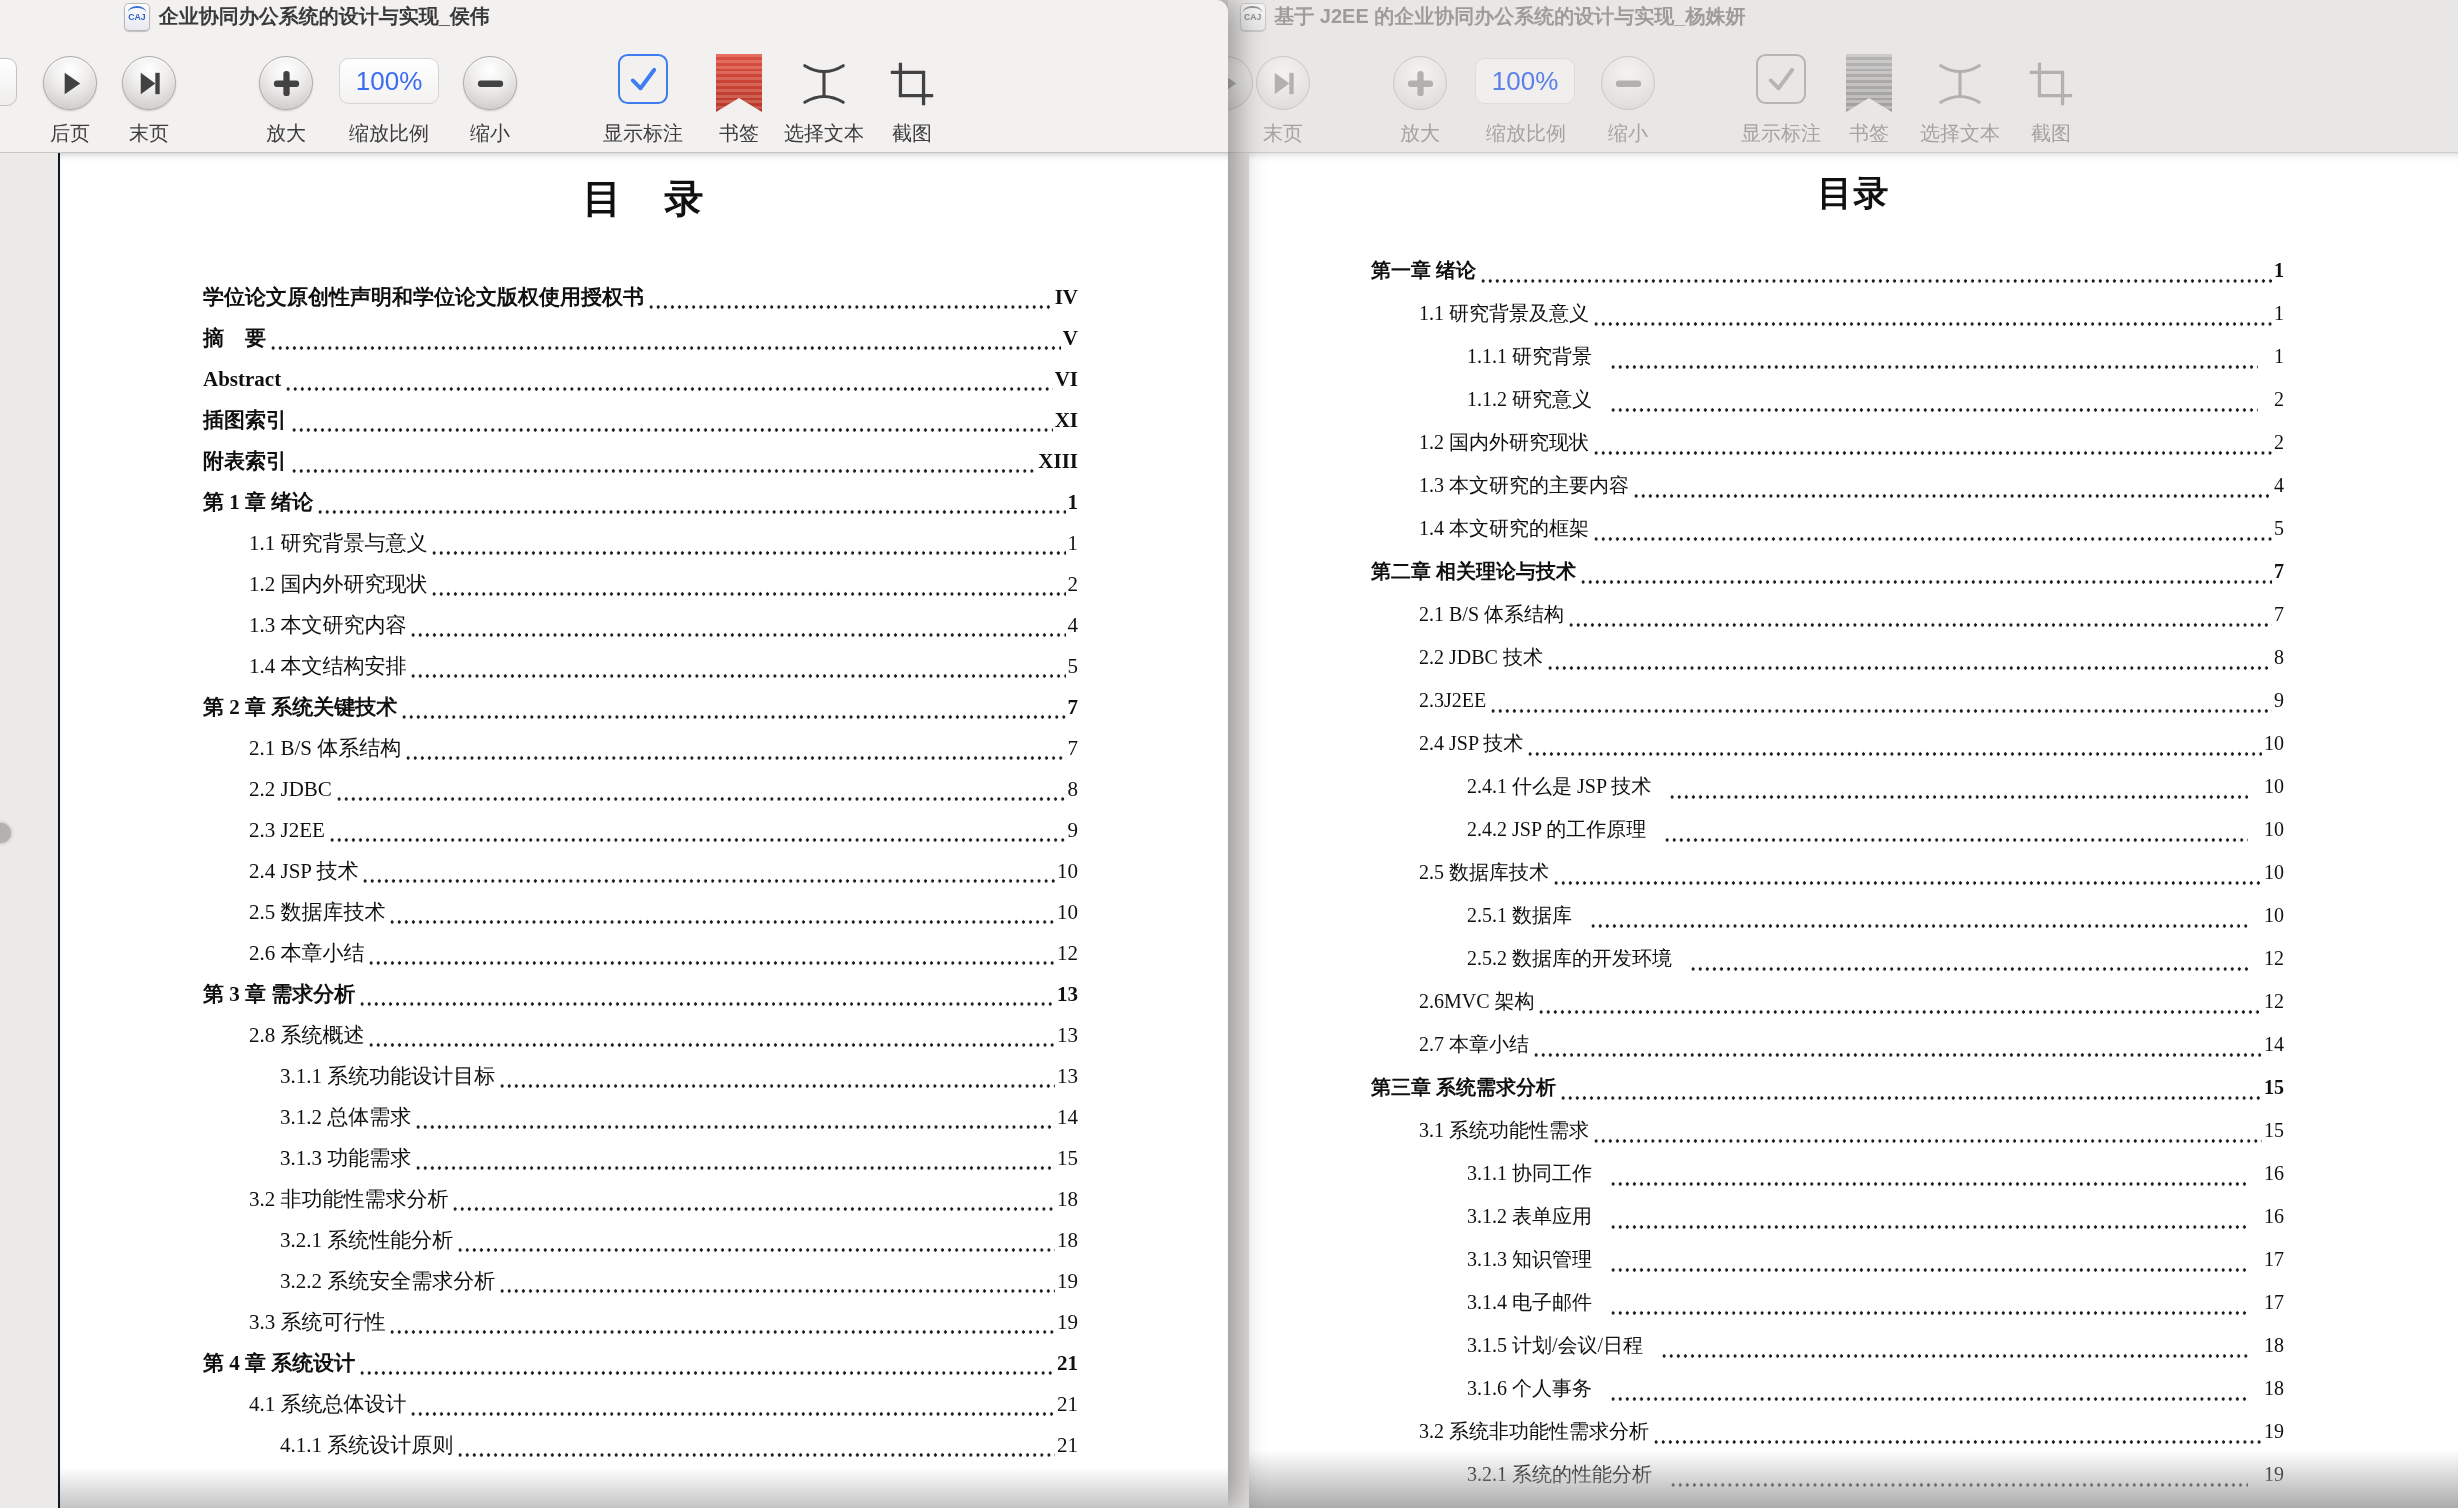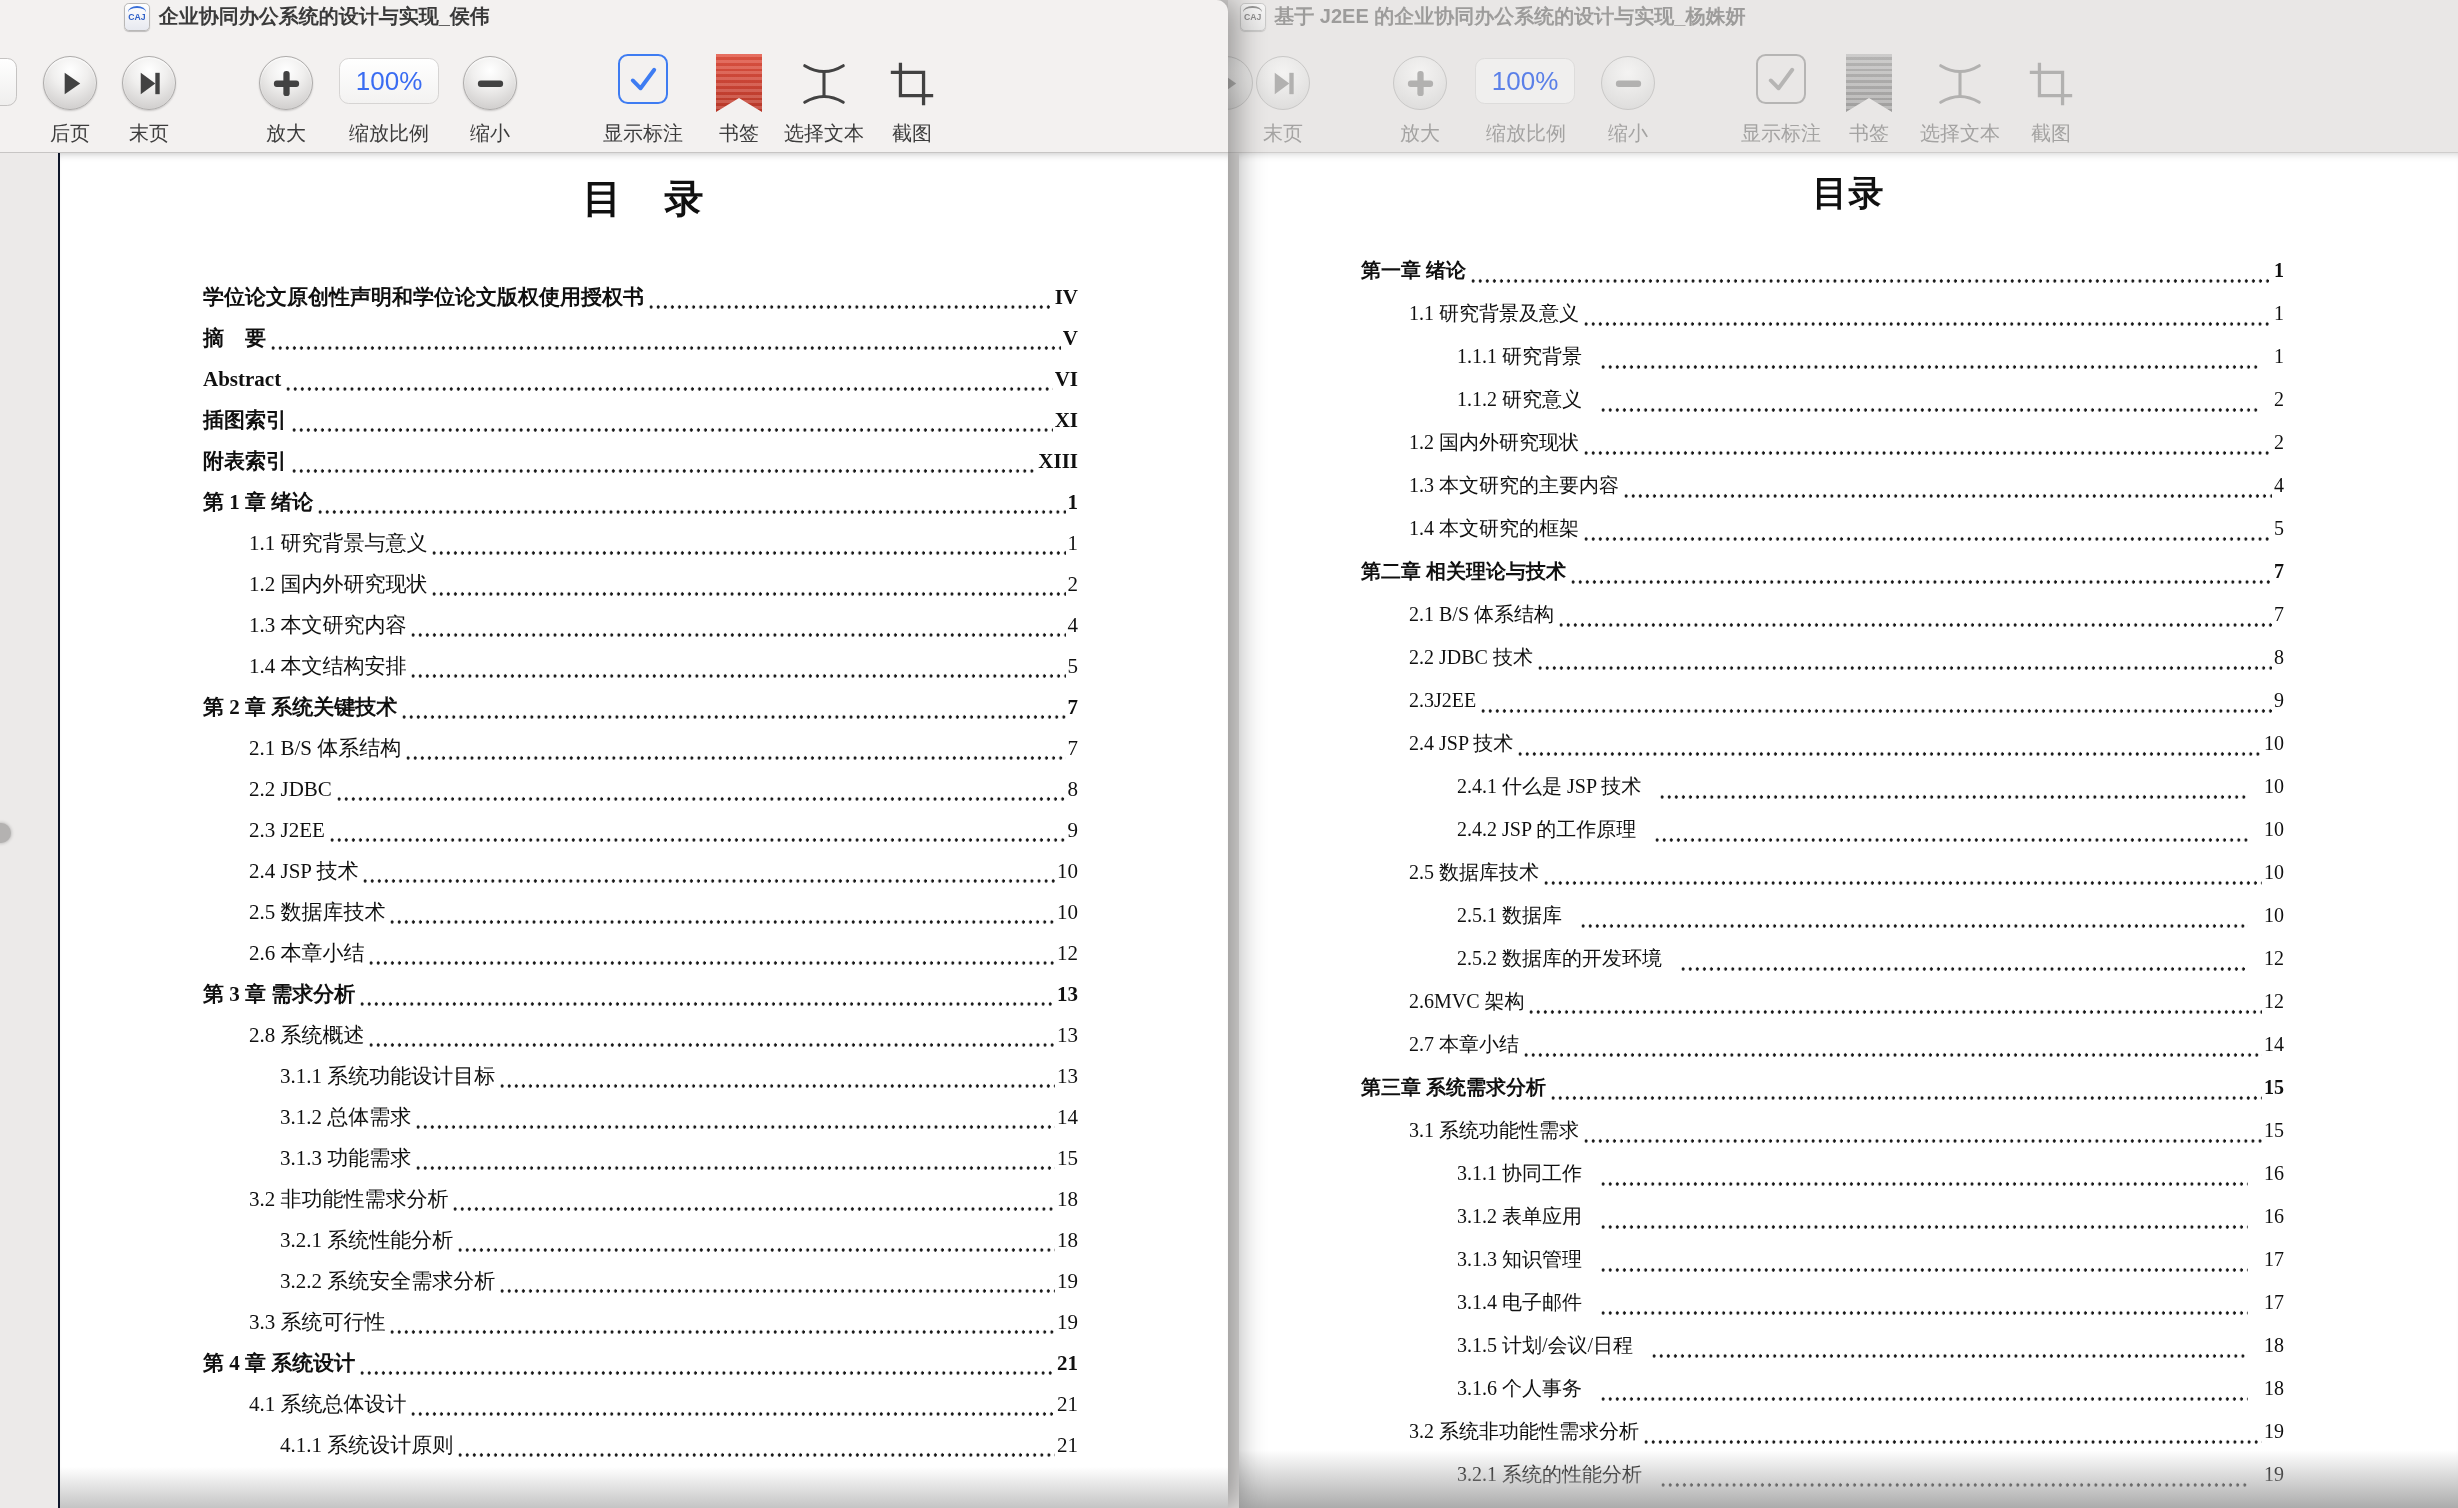--- a/index.html
+++ b/index.html
@@ -87,21 +87,21 @@
     background:#b4b2b1; box-shadow:0 0 3.9px rgba(0,0,0,.3); z-index:6; }
 
   
   .doc-area { position:absolute; top:153px; left:0; right:0; bottom:0; }
   .win-left  .doc-area { background:#eceae9; }
   .win-right .doc-area { background:#e3e1e0; }
 
   .page { position:absolute; top:0; bottom:0; right:0; background:#ffffff;
     font-family:"Liberation Serif", serif; color:#101010; overflow:hidden; }
   .win-left  .page { left:22px; border-left:2px solid #0f172a; box-shadow:inset 0 6.8px 8.7px -6.8px rgba(0,0,0,.28);margin-left:36px; }
-  .win-right .page { left:11px; box-shadow:inset 0 6.8px 8.7px -6.8px rgba(0,0,0,.22); }
+  .win-right .page { left:21px; box-shadow:inset 0 6.8px 8.7px -6.8px rgba(0,0,0,.22); }
 
   .page-fade { position:absolute; left:0; right:0; bottom:0; pointer-events:none; }
   .win-left  .page-fade { height:41px; background:linear-gradient(180deg, rgba(195,195,195,0), rgba(186,186,186,.85)); }
   .win-right .page-fade { height:58px; background:linear-gradient(180deg, rgba(190,190,190,0), rgba(167,167,167,.95)); }
 
   .toc-title { text-align:center; font-weight:700; white-space:pre; }
   .win-left  .toc-title { margin-top:19.3px; font-size:39px; letter-spacing:1.9px; }
   .win-right .toc-title { margin-top:17.4px; font-size:35px; letter-spacing:1px; }
 
   .toc-rows { position:absolute; left:0; right:0; }

